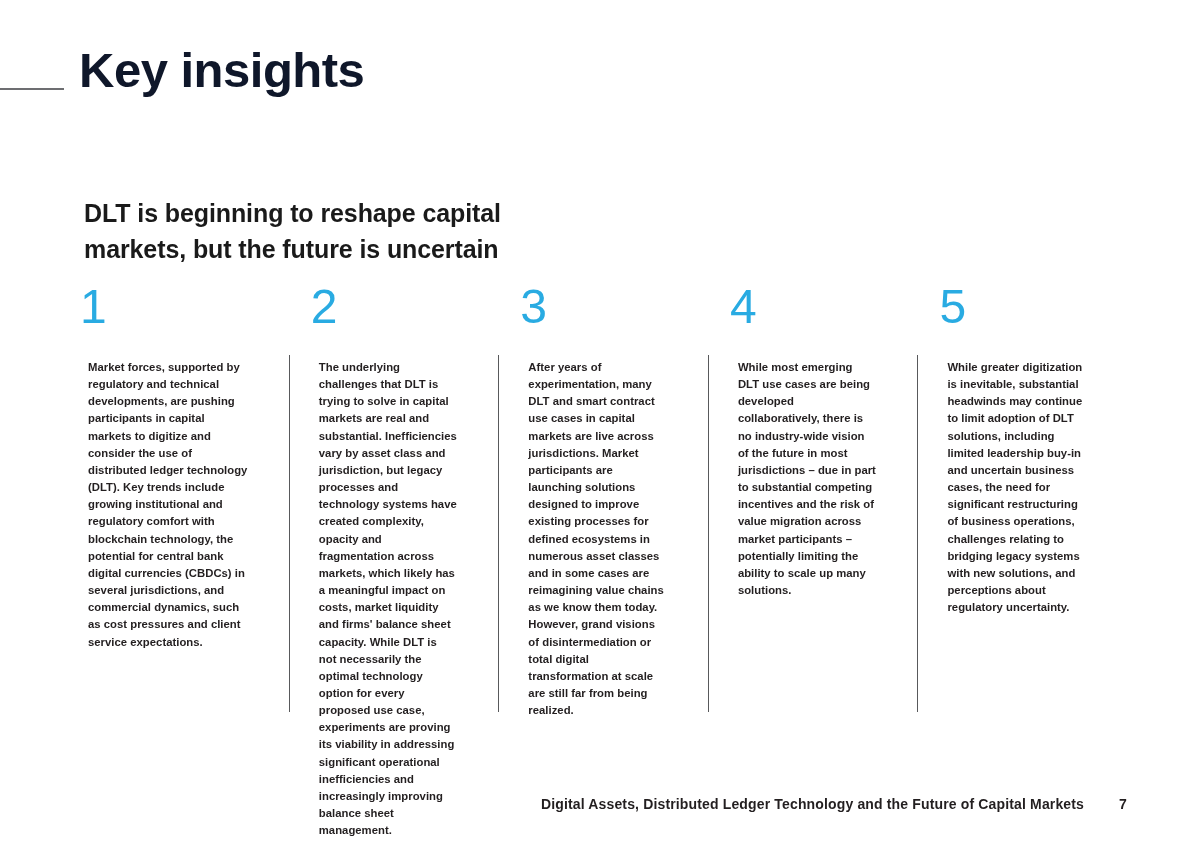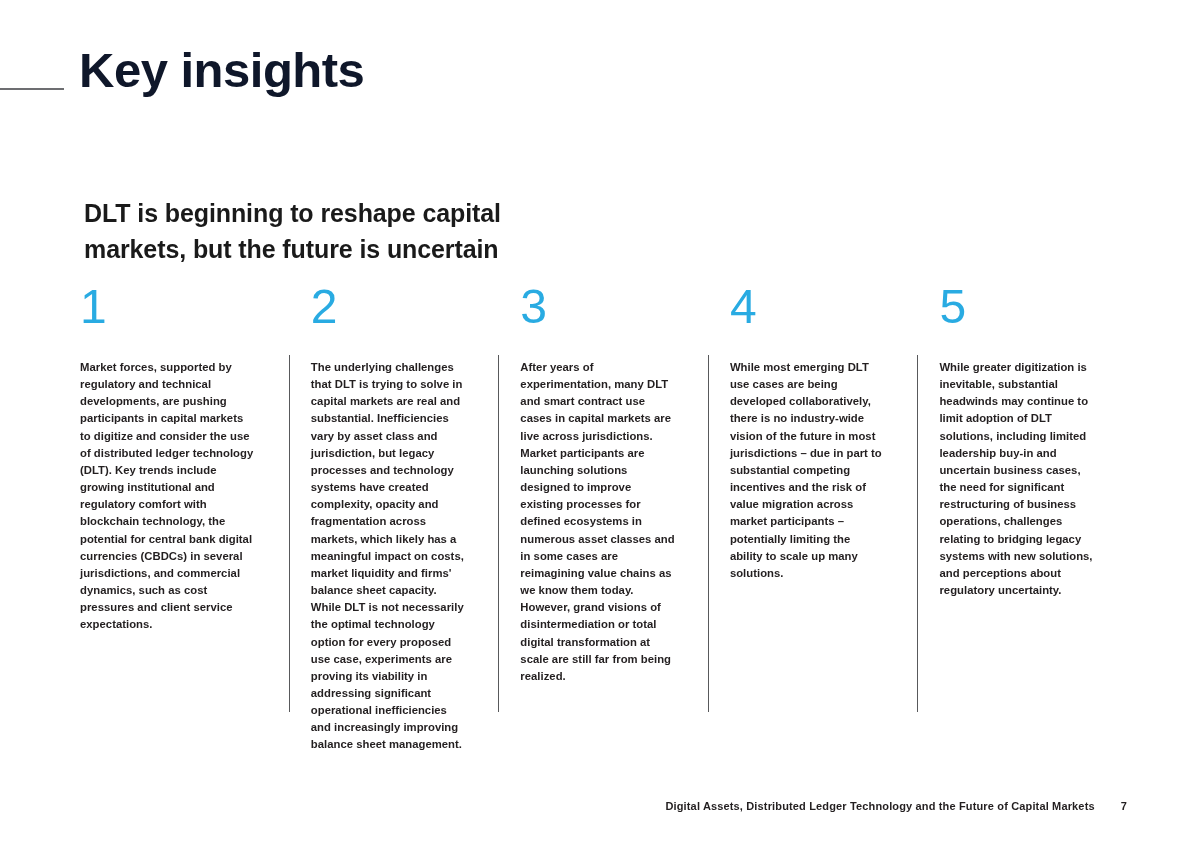--- a/index.html
+++ b/index.html
@@ -81,35 +81,35 @@
     color: #29abe2;
     line-height: 1;
     margin: 0 0 28px 0;
     letter-spacing: -1px;
     font-family: "Liberation Sans", sans-serif;
   }
   .col-body {
     font-size: 11.3px;
     line-height: 1.52;
     color: #231f20;
-    margin: 0;
+    margin: 8px;
     letter-spacing: 0.02px;
   }
   .col-body .b { font-weight: bold; }
   .col-body .r { font-weight: bold; }
 
   
   .footer {
     position: absolute;
     right: 73px;
     bottom: 37px;
     display: flex;
     align-items: baseline;
-    gap: 26px;
-    font-size: 11px;
+    gap: 35px;
+    font-size: 14px;
     font-weight: bold;
     color: #231f20;
     letter-spacing: 0.15px;
   }
   .footer-page { font-weight: bold; }
 </style>
 </head>
 <body>
 
 <div class="title-rule"></div>

